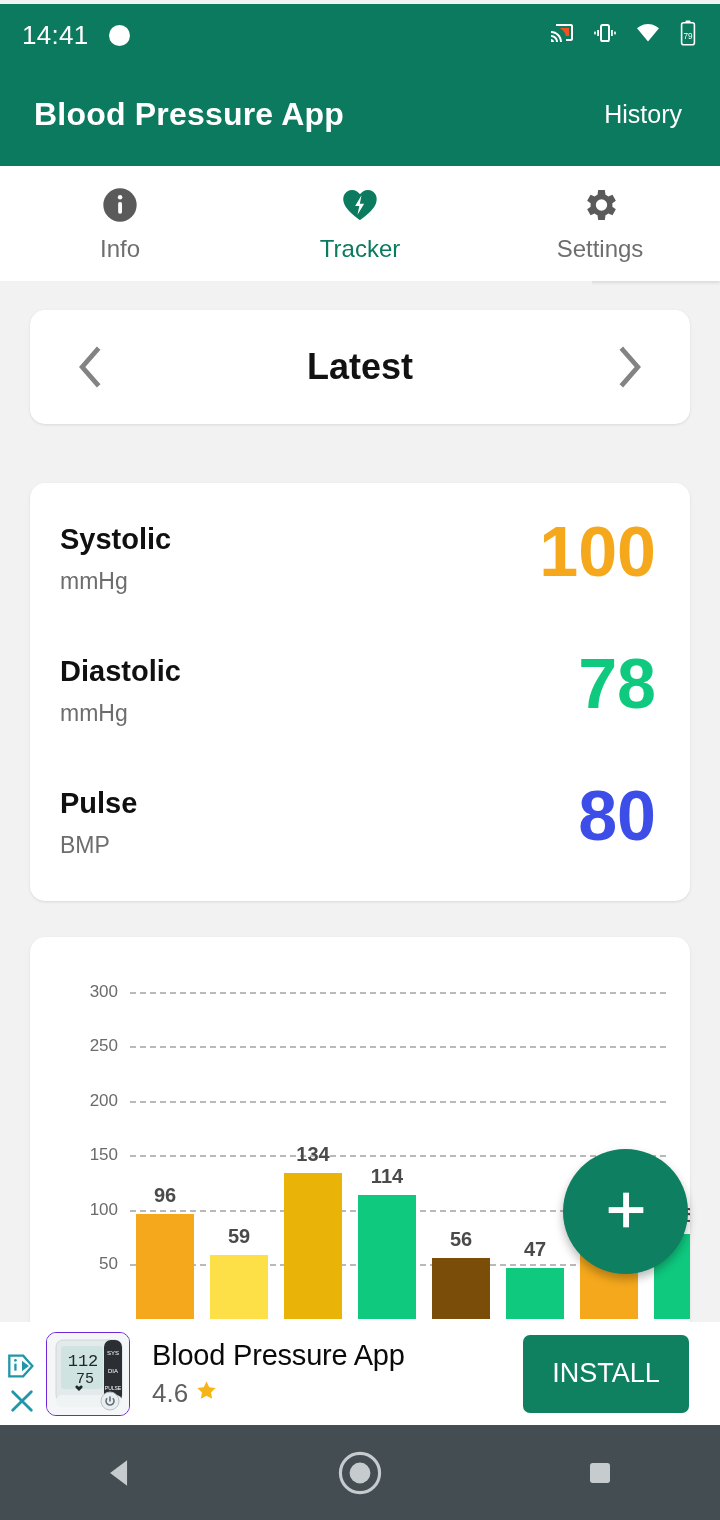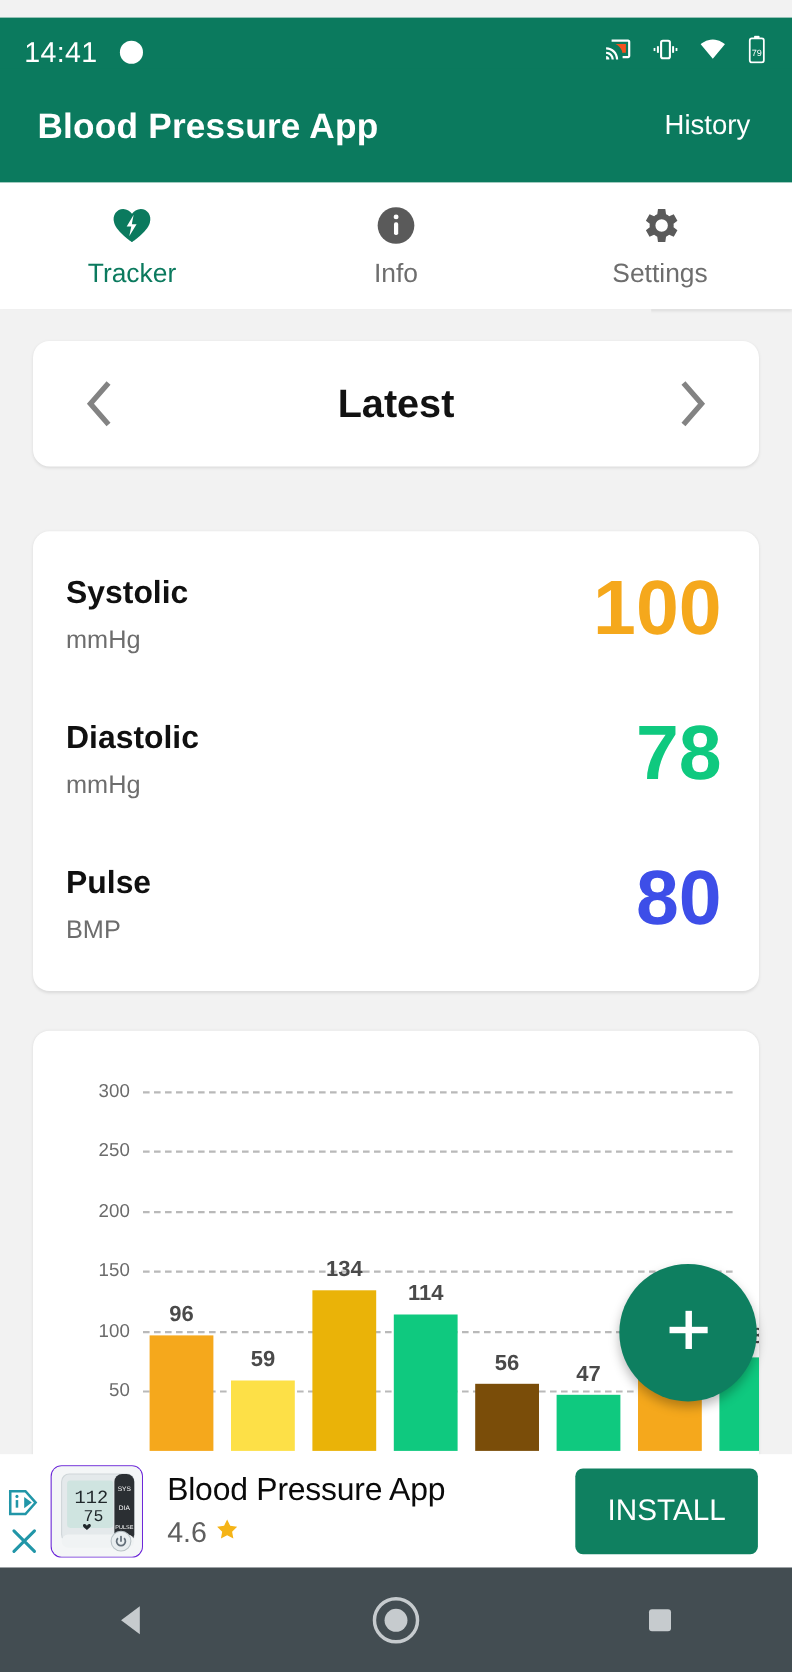--- a/index.html
+++ b/index.html
@@ -6,21 +6,21 @@
   html, body {
     width:720px; height:1520px;
     font-family:"Liberation Sans", sans-serif;
     background:#f2f2f2;
     overflow:hidden;
   }
   #app { position:relative; width:720px; height:1520px; }
 
   
   .statusbar {
-    position:absolute; top:16px; left:0; width:720px; height:62px;
+    position:absolute; top:4px; left:0; width:720px; height:62px;
     background:#0b7a5e; color:#ffffff;
     display:flex; align-items:center; padding:0 22px;
   }
   .sb-time { font-size:26px; font-weight:400; letter-spacing:.3px; }
   .sb-dot { width:21px; height:21px; border-radius:50%; background:#ffffff; margin-left:20px; }
   .sb-right { margin-left:auto; display:flex; align-items:center; gap:16px; }
   .sb-ico { display:block; }
 
   
   .appbar {
@@ -169,38 +169,38 @@
       </span>
     </span>
   </div>
 
   <div class="appbar">
     <span class="app-title">Blood Pressure App</span>
     <span class="history-btn">History</span>
   </div>
 
   <div class="tabbar">
-    <div class="tab active">
-      <span class="tab-ico">
-        <svg width="42" height="40" viewBox="0 0 24 24">
-          <path d="M12 21s-8.2-5.4-9.7-10.4C1 6.4 3.7 3 7.2 3c2.1 0 3.8 1.2 4.8 2.6C13 4.2 14.7 3 16.8 3c3.5 0 6.2 3.4 4.9 7.6C20.2 15.6 12 21 12 21z" fill="#0b7a5e"></path>
-          <path d="M12.9 6.2 9.1 12.6h2.5l-1.1 5.3 4-6.6h-2.6z" fill="#ffffff"></path>
-        </svg>
-      </span>
-      <span class="tab-label">Tracker</span>
-    </div>
     <div class="tab idle">
       <span class="tab-ico">
         <svg width="40" height="40" viewBox="0 0 24 24">
           <circle cx="12" cy="12" r="10" fill="#5a5a5a"></circle>
           <rect x="10.9" y="10.2" width="2.3" height="7" rx="1" fill="#ffffff"></rect>
           <circle cx="12.05" cy="7.3" r="1.35" fill="#ffffff"></circle>
         </svg>
       </span>
       <span class="tab-label">Info</span>
+    </div>
+    <div class="tab active">
+      <span class="tab-ico">
+        <svg width="42" height="40" viewBox="0 0 24 24">
+          <path d="M12 21s-8.2-5.4-9.7-10.4C1 6.4 3.7 3 7.2 3c2.1 0 3.8 1.2 4.8 2.6C13 4.2 14.7 3 16.8 3c3.5 0 6.2 3.4 4.9 7.6C20.2 15.6 12 21 12 21z" fill="#0b7a5e"></path>
+          <path d="M12.9 6.2 9.1 12.6h2.5l-1.1 5.3 4-6.6h-2.6z" fill="#ffffff"></path>
+        </svg>
+      </span>
+      <span class="tab-label">Tracker</span>
     </div>
     <div class="tab idle">
       <span class="tab-ico">
         <svg width="40" height="40" viewBox="0 0 24 24">
           <path d="M19.4 13a7.8 7.8 0 0 0 0-2l2.1-1.6-2-3.5-2.5 1a7.6 7.6 0 0 0-1.7-1L14.9 3h-4l-.4 2.9c-.6.2-1.2.6-1.7 1l-2.5-1-2 3.5L6.4 11a7.8 7.8 0 0 0 0 2l-2.1 1.6 2 3.5 2.5-1c.5.4 1.1.8 1.7 1l.4 2.9h4l.4-2.9c.6-.2 1.2-.6 1.7-1l2.5 1 2-3.5L19.4 13zM12.9 15.4a3.4 3.4 0 1 1 0-6.8 3.4 3.4 0 0 1 0 6.8z" fill="#5a5a5a"></path>
         </svg>
       </span>
       <span class="tab-label">Settings</span>
     </div>
   </div>

